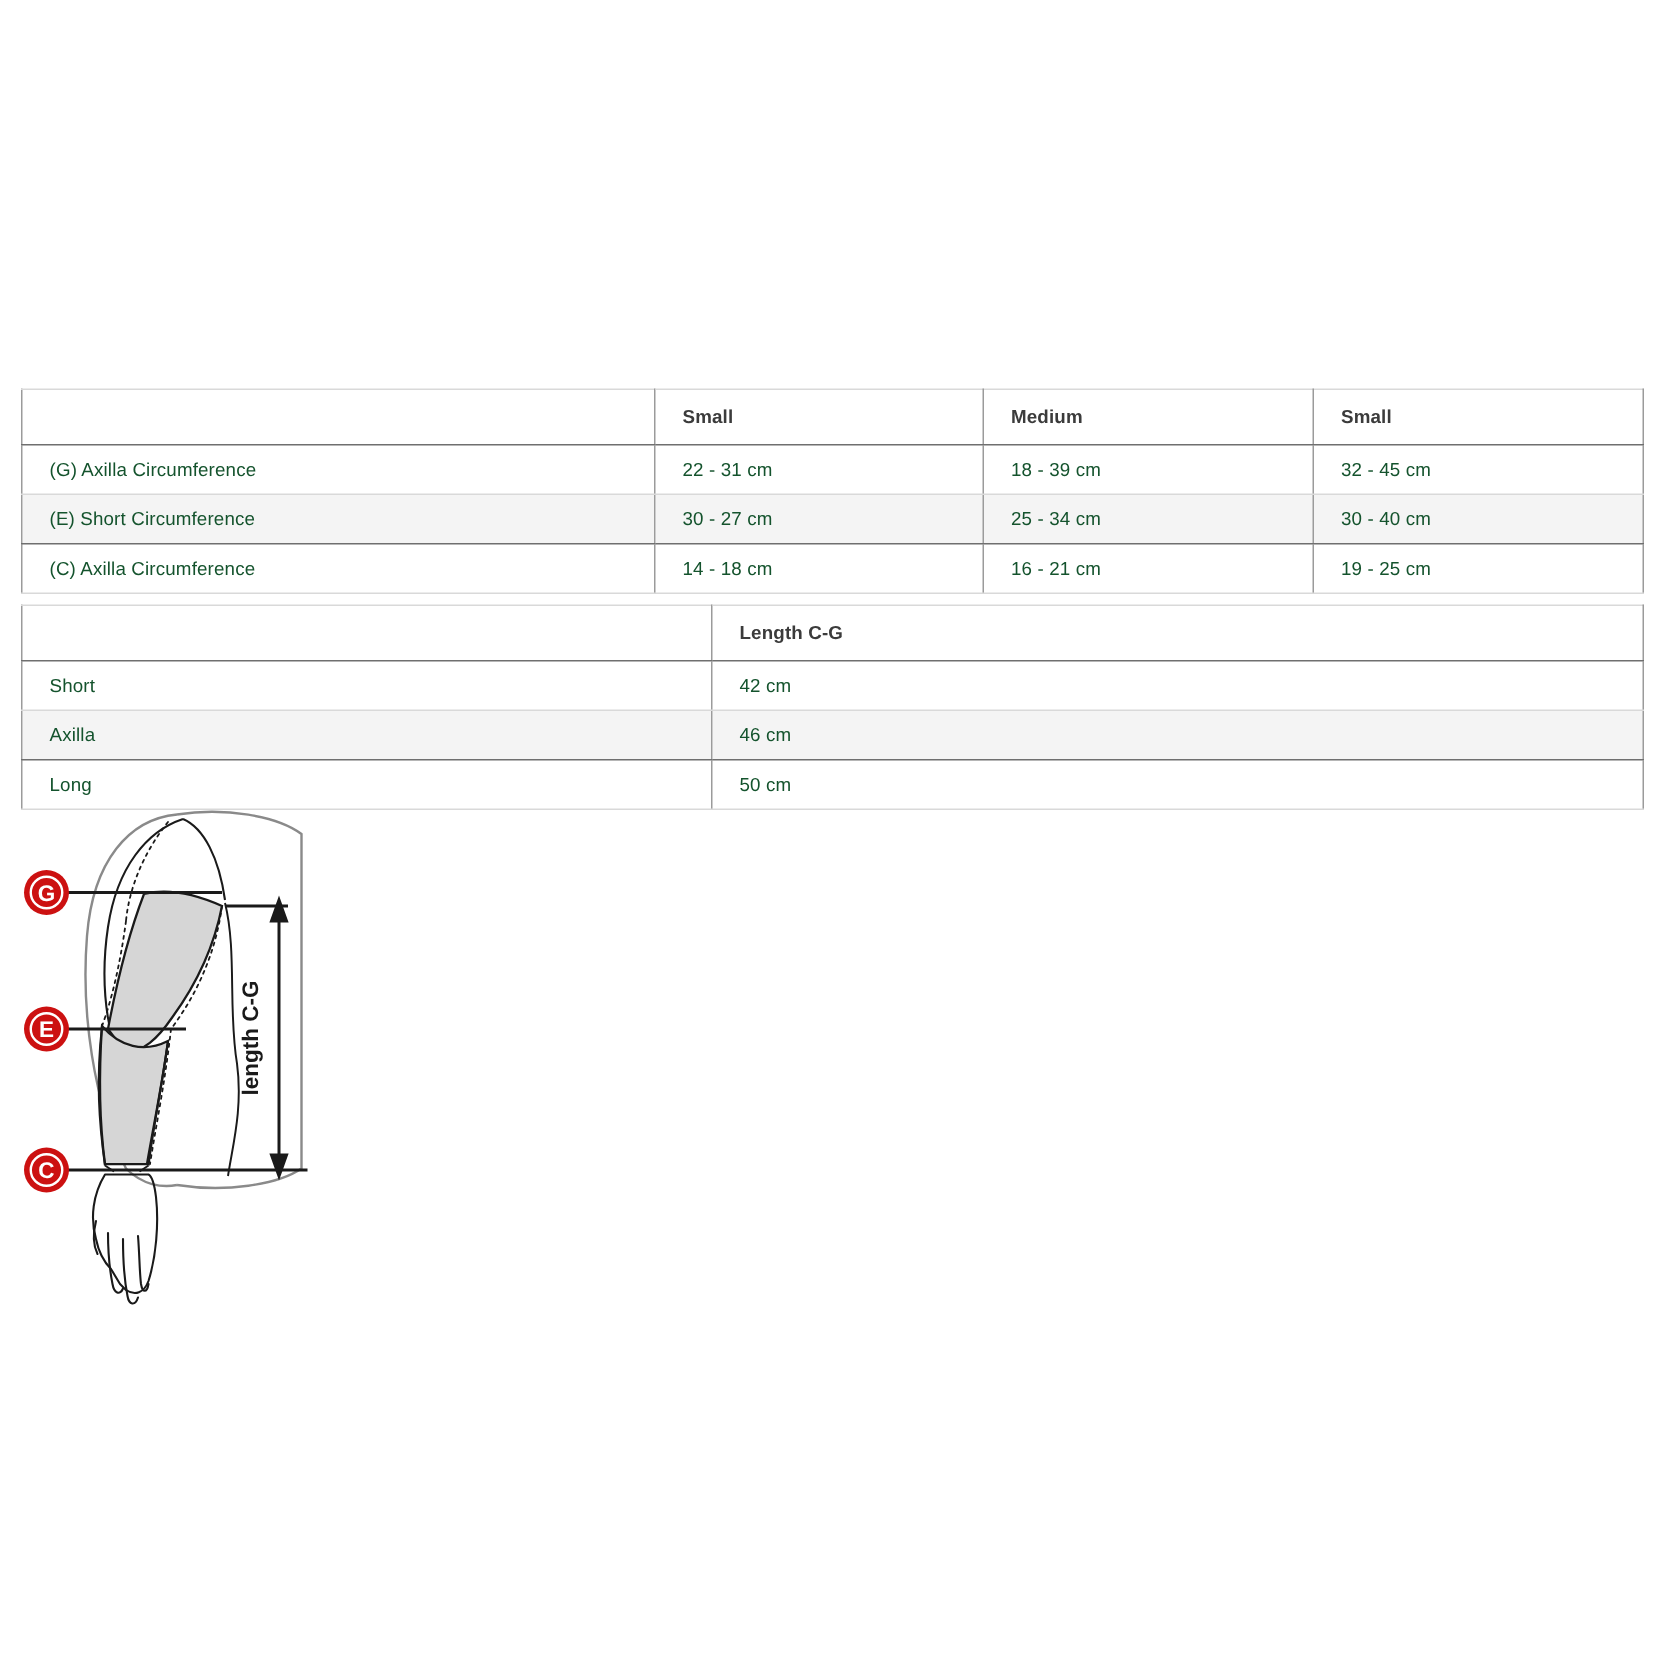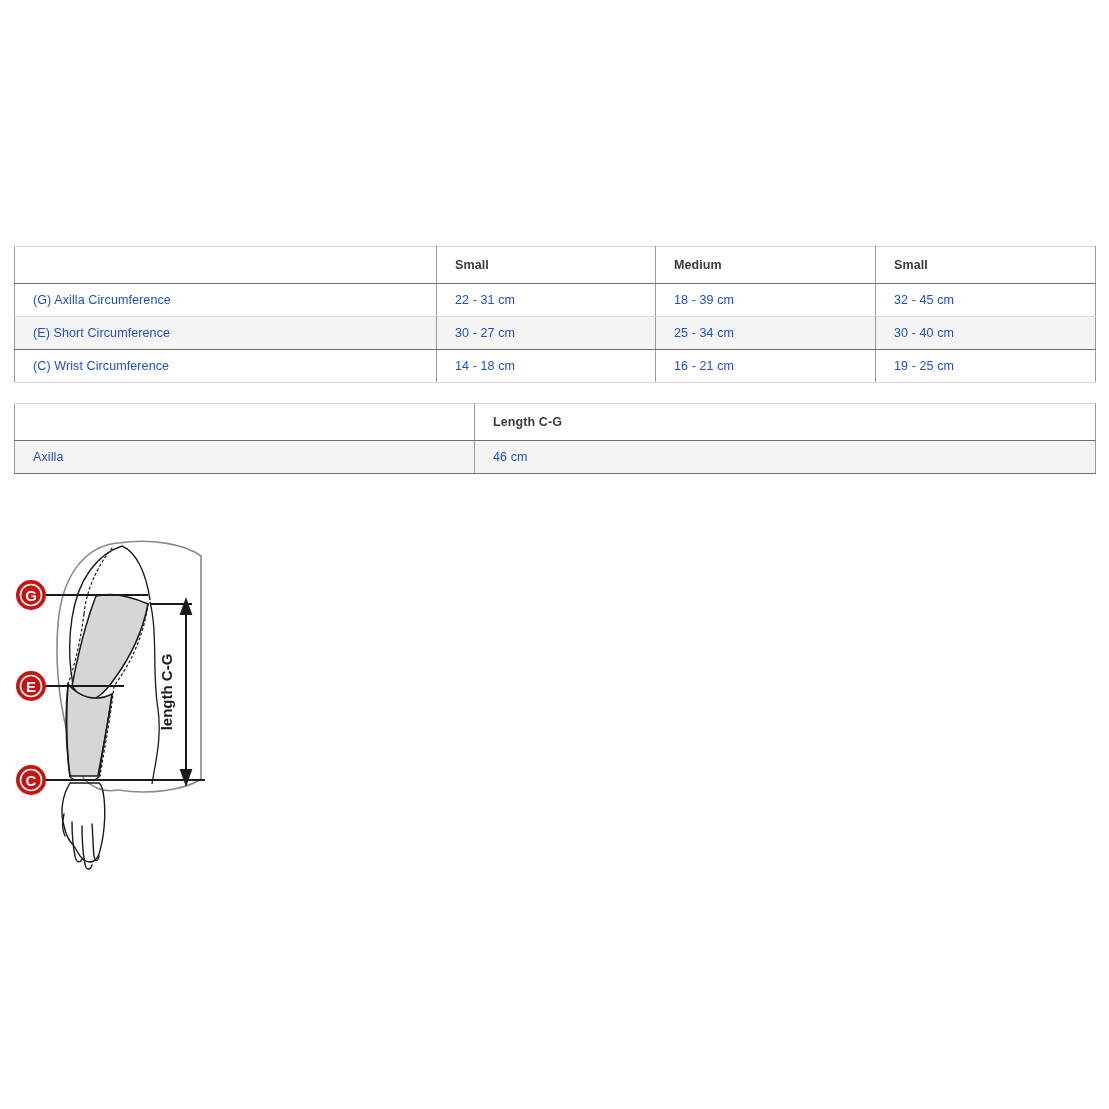--- a/index.html
+++ b/index.html
@@ -26,34 +26,34 @@
   .size-table {
     position: absolute;
     left: 14px;
     width: 1081px;
     border-collapse: collapse;
     border: 1px solid #2b2b2b;
     table-layout: fixed;
     background: #ffffff;
   }
 
-  #table-circumference { top: 246px; }
+  #table-circumference { top: 259px; }
   #table-length { top: 403px; }
 
   .size-table th,
   .size-table td {
     border: 1px solid #d9d9d9;
     border-left-color: #9b9b9b;
     border-right-color: #9b9b9b;
     text-align: left;
     vertical-align: middle;
     padding: 0 0 0 18px;
     height: 33px;
     font-size: 12.5px;
-    color: #1d4ed8;
+    color: #14532d;
     font-weight: normal;
     letter-spacing: 0.1px;
     white-space: nowrap;
     overflow: hidden;
   }
 
   .size-table thead th {
     height: 37px;
     color: #3b3b3b;
     font-weight: bold;
@@ -130,43 +130,51 @@
         <td>18 - 39 cm</td>
         <td>32 - 45 cm</td>
       </tr>
       <tr class="alt">
         <td>(E) Short Circumference</td>
         <td>30 - 27 cm</td>
         <td>25 - 34 cm</td>
         <td>30 - 40 cm</td>
       </tr>
       <tr>
-        <td>(C) Wrist Circumference</td>
+        <td>(C) Axilla Circumference</td>
         <td>14 - 18 cm</td>
         <td>16 - 21 cm</td>
         <td>19 - 25 cm</td>
       </tr>
     </tbody>
   </table>
 
   <table class="size-table" id="table-length">
     <colgroup>
       <col class="c0">
         <col class="c1">
     </colgroup>
     <thead>
       <tr>
         <th></th>
         <th>Length C-G</th>
       </tr>
     </thead>
     <tbody>
+      <tr>
+        <td>Short</td>
+        <td>42 cm</td>
+      </tr>
       <tr class="alt">
         <td>Axilla</td>
         <td>46 cm</td>
+      </tr>
+      <tr>
+        <td>Long</td>
+        <td>50 cm</td>
       </tr>
     </tbody>
   </table>
 
   <div class="diagram">
     <svg width="250" height="350" viewBox="0 0 250 350" xmlns="http://www.w3.org/2000/svg">
 
       <g fill="none" stroke="#8a8a8a" stroke-width="1.6">
         <path d="M118 9 C 150 4, 185 10, 201 22 L 201 245 C 185 256, 150 261, 118 256"></path>
         <path d="M118 9 C 86 12, 62 40, 58 90 C 54 140, 62 200, 84 245 C 95 256, 108 258, 118 256"></path>

